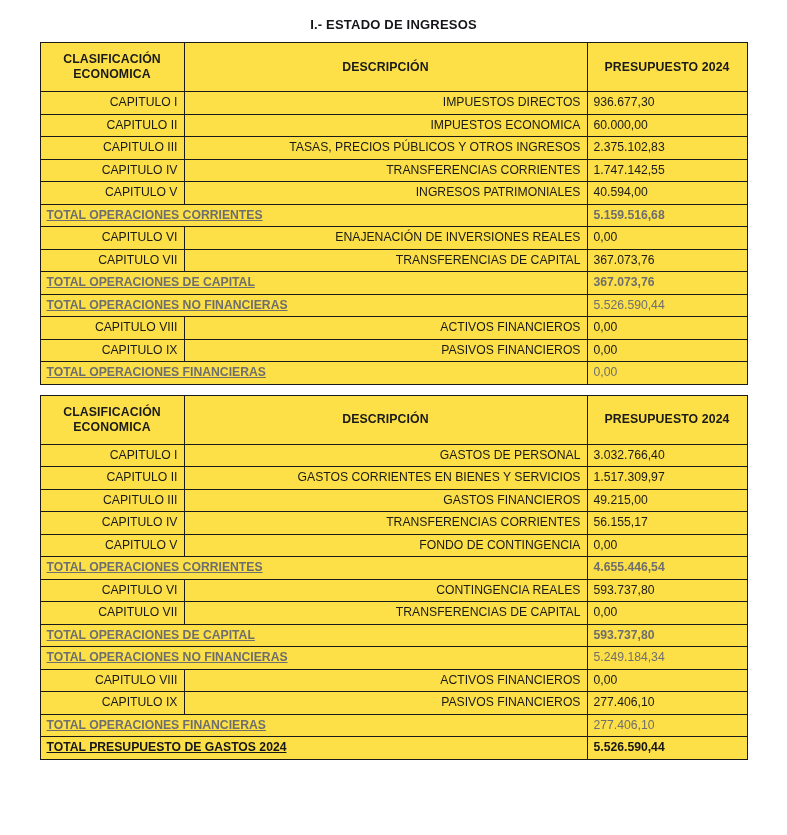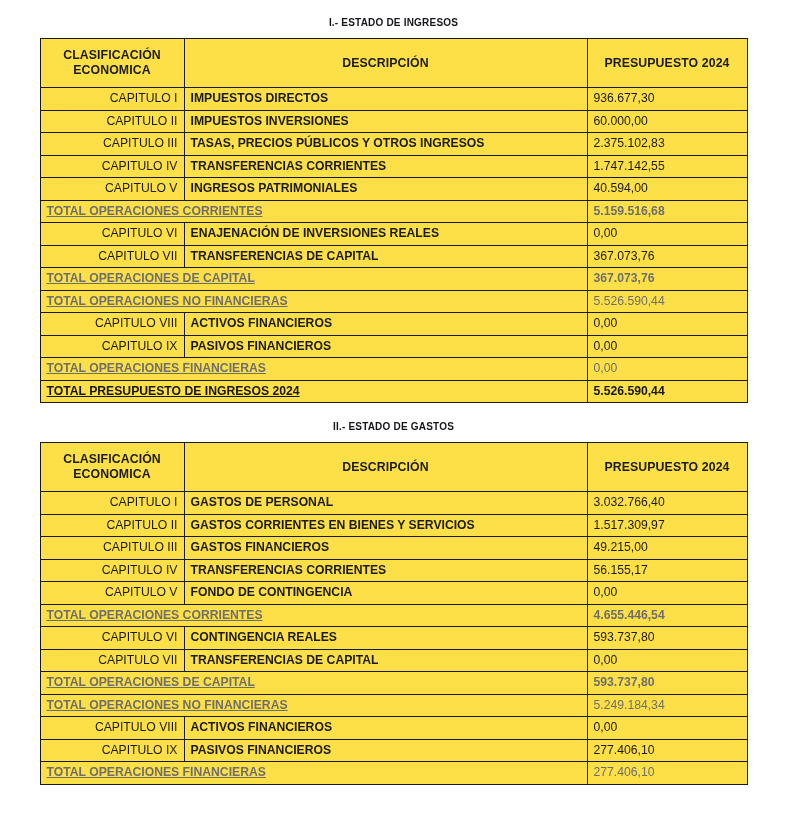--- a/index.html
+++ b/index.html
@@ -15,21 +15,21 @@
     -webkit-font-smoothing: antialiased;
   }
   .page {
     position: relative;
     width: 787px;
     height: 835px;
     overflow: hidden;
   }
   .section-title {
     text-align: center;
-    font-size: 10px;
+    font-size: 13px;
     font-weight: bold;
     color: #15151a;
     letter-spacing: 0.2px;
   }
   #title-ingresos { padding-top: 17px; }
   #title-gastos   { padding-top: 18px; }
 
   table.budget {
     border-collapse: collapse;
     table-layout: fixed;
@@ -61,21 +61,21 @@
     height: 44px;
     font-weight: bold;
     text-align: center;
     font-size: 12.3px;
     letter-spacing: 0.1px;
     padding: 2px 4px;
   }
   th.head-clasif { line-height: 15.5px; }
 
   td.cap    { text-align: right;  font-weight: normal; }
-  td.desc   { text-align: left;  font-weight: bold; }
+  td.desc   { text-align: right;  font-weight: normal; }
   td.amount { text-align: left; font-weight: normal; padding-right: 11px; }
 
   
   tr.total td.total-label {
     text-align: left;
     font-weight: bold;
     padding-right: 11px;
     text-decoration: underline;
   }
   tr.total td.amount { font-weight: bold; }
@@ -114,21 +114,21 @@
       </tr>
     </thead>
     <tbody>
         <tr>
           <td class="cap">CAPITULO I</td>
           <td class="desc">IMPUESTOS DIRECTOS</td>
           <td class="amount">936.677,30</td>
         </tr>
         <tr>
           <td class="cap">CAPITULO II</td>
-          <td class="desc">IMPUESTOS INVERSIONES</td>
+          <td class="desc">IMPUESTOS ECONOMICA</td>
           <td class="amount">60.000,00</td>
         </tr>
         <tr>
           <td class="cap">CAPITULO III</td>
           <td class="desc">TASAS, PRECIOS PÚBLICOS Y OTROS INGRESOS</td>
           <td class="amount">2.375.102,83</td>
         </tr>
         <tr>
           <td class="cap">CAPITULO IV</td>
           <td class="desc">TRANSFERENCIAS CORRIENTES</td>
@@ -168,28 +168,23 @@
         </tr>
         <tr>
           <td class="cap">CAPITULO IX</td>
           <td class="desc">PASIVOS FINANCIEROS</td>
           <td class="amount">0,00</td>
         </tr>
         <tr class="total gray-soft">
           <td class="total-label" colspan="2">TOTAL OPERACIONES FINANCIERAS</td>
           <td class="amount">0,00</td>
         </tr>
-        <tr class="total grand">
-          <td class="total-label" colspan="2">TOTAL PRESUPUESTO DE INGRESOS 2024</td>
-          <td class="amount">5.526.590,44</td>
-        </tr>
       </tbody>
   </table>
 
-  <div class="section-title" id="title-gastos">II.- ESTADO DE GASTOS</div>
 
   <table class="budget" id="tbl-gastos">
     <colgroup>
         <col class="c1">
         <col class="c2">
         <col class="c3">
       </colgroup>
     <thead>
       <tr>
         <th class="head-clasif">
@@ -255,16 +250,20 @@
         </tr>
         <tr>
           <td class="cap">CAPITULO IX</td>
           <td class="desc">PASIVOS FINANCIEROS</td>
           <td class="amount">277.406,10</td>
         </tr>
         <tr class="total gray-soft">
           <td class="total-label" colspan="2">TOTAL OPERACIONES FINANCIERAS</td>
           <td class="amount">277.406,10</td>
         </tr>
+        <tr class="total grand">
+          <td class="total-label" colspan="2">TOTAL PRESUPUESTO DE GASTOS 2024</td>
+          <td class="amount">5.526.590,44</td>
+        </tr>
       </tbody>
   </table>
 
 </div>
 
 </body></html>

